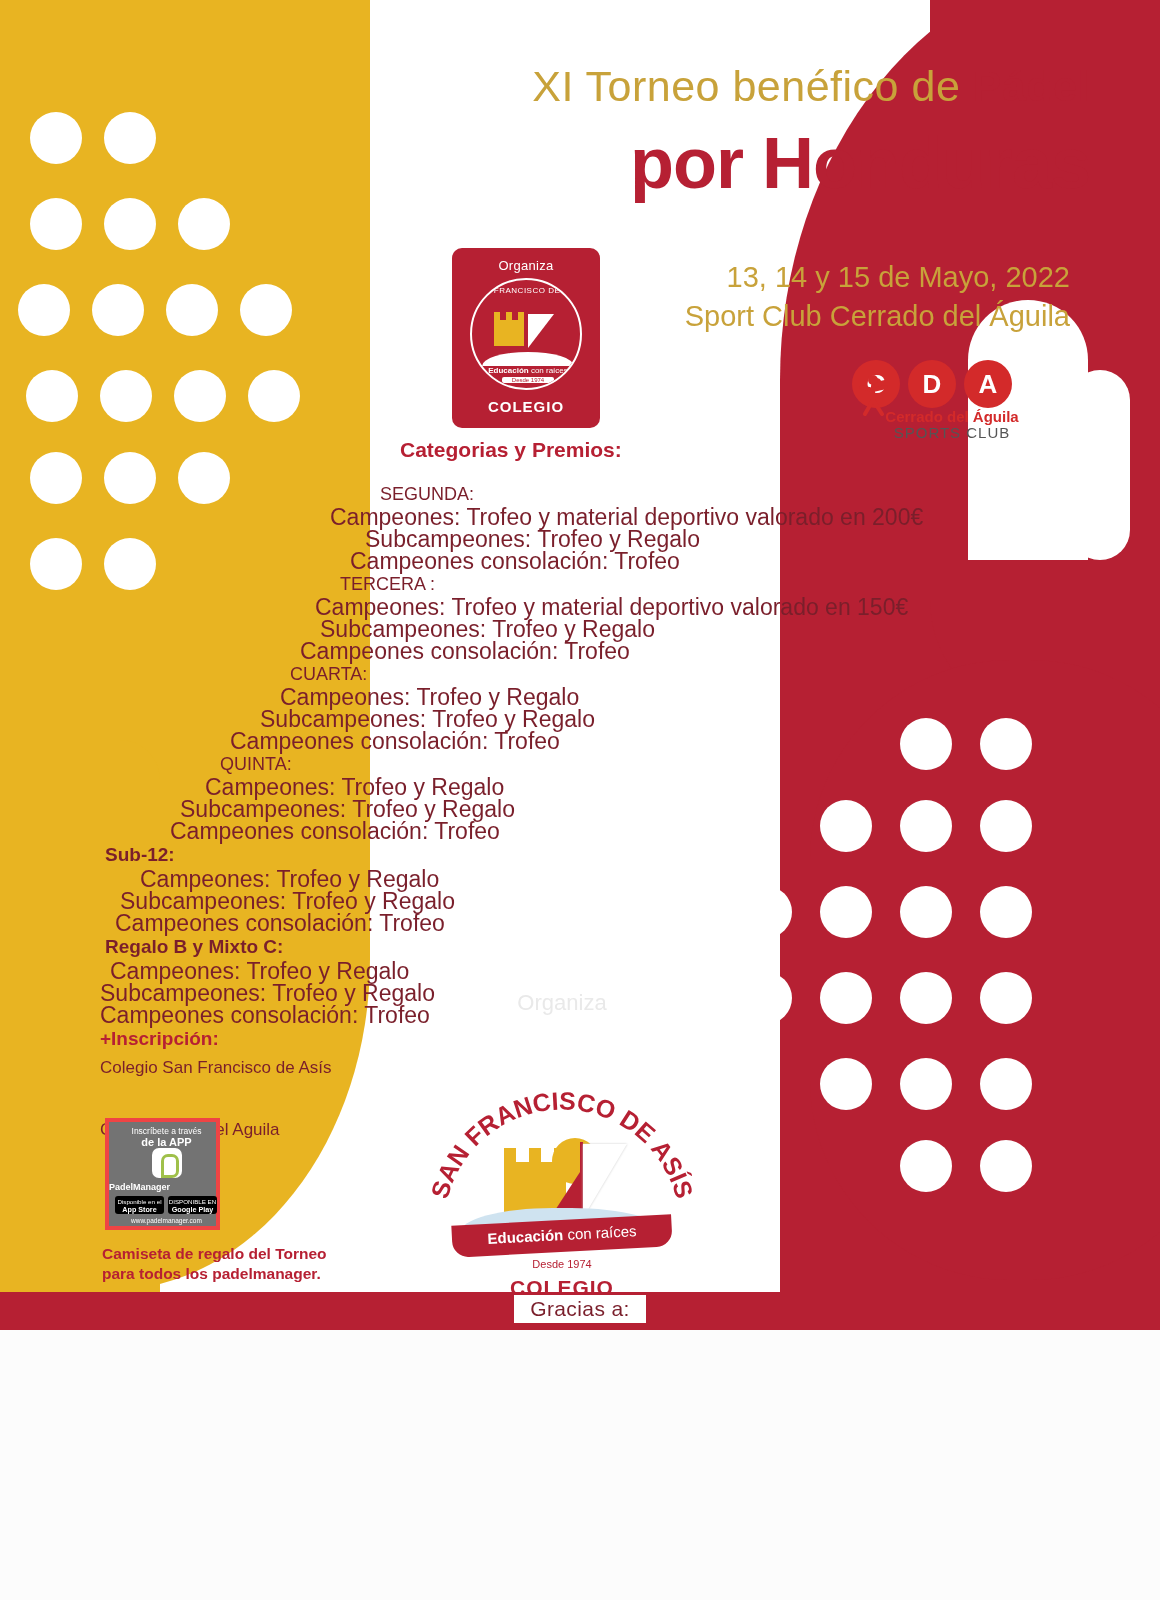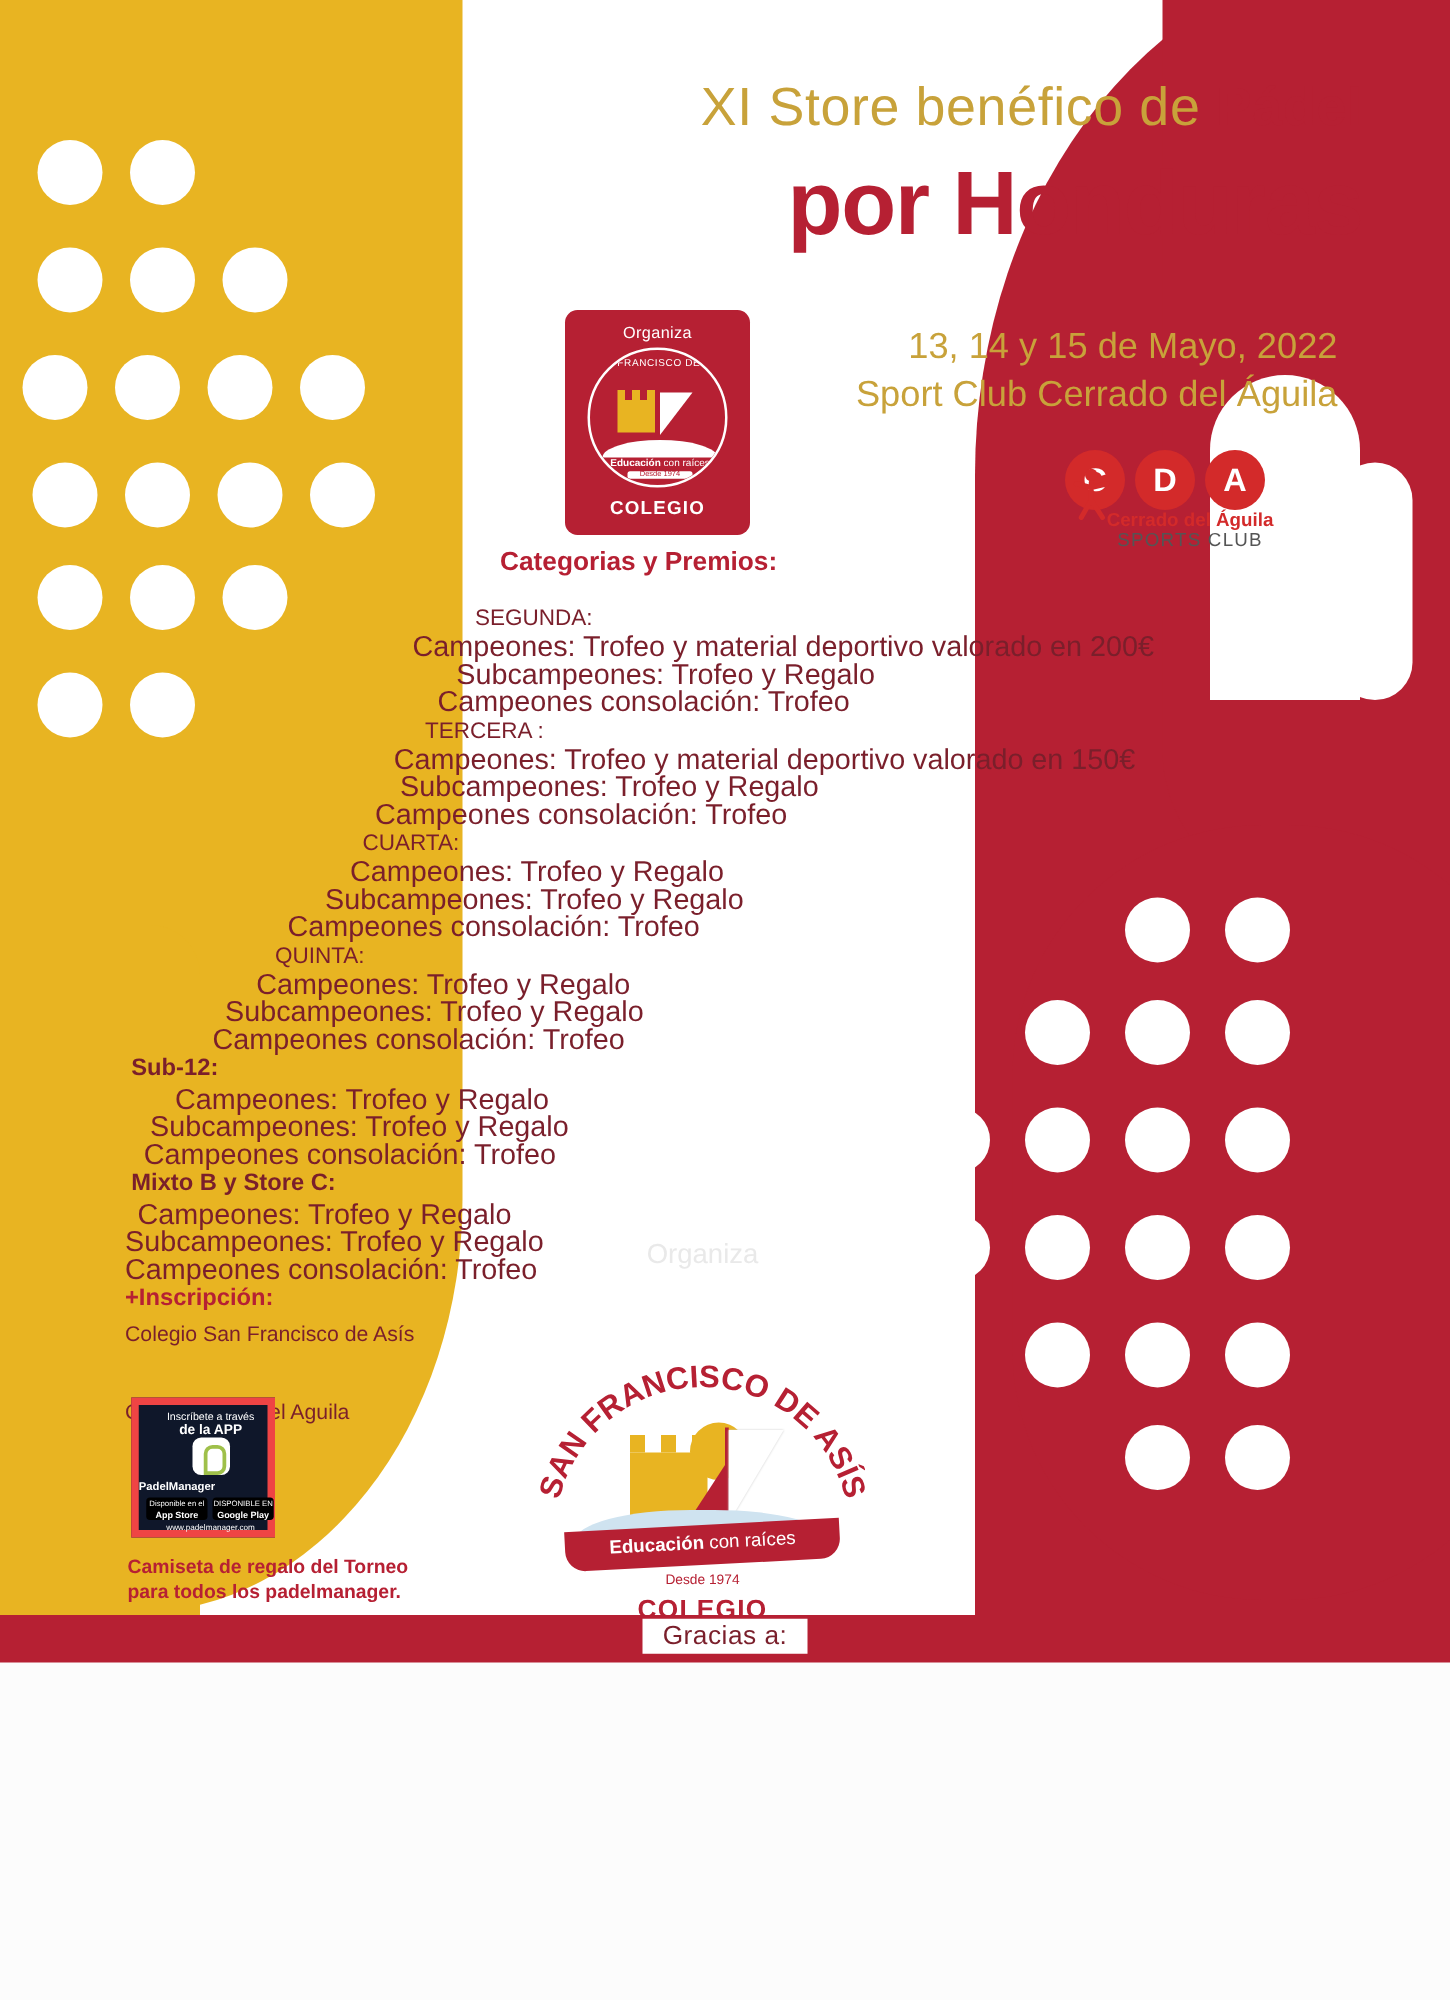--- a/index.html
+++ b/index.html
@@ -208,21 +208,21 @@
   
   .insc-title {
     position:absolute; left:100px; top:1028px;
     font-size:19px; font-weight:bold; color:#b62033;
   }
   .insc-l1 { position:absolute; left:100px; top:1058px; font-size:17px; color:#7a1f2b; }
   .insc-l2 { position:absolute; left:100px; top:1080px; font-size:17px; color:#7a1f2b;margin-top:40px; }
 
   .app-box {
     position:absolute; left:105px; top:1118px; width:115px; height:112px;
-    background:#0f172a; border:6px solid #ef4444;
+    background:#737373; border:4px solid #ef4444;
   }
   .app-box .t1 {
     position:absolute; left:0; top:4px; width:115px; text-align:center;
     font-size:8.5px; color:#ffffff;
   }
   .app-box .t2 {
     position:absolute; left:0; top:14px; width:115px; text-align:center;
     font-size:11px; color:#ffffff;
   }
   .app-box .appicon {
@@ -370,21 +370,21 @@
     <div class="h" style="left:60px;top:282px"></div>
     <div class="h" style="left:140px;top:282px"></div>
     <div class="h" style="left:-20px;top:368px"></div>
     <div class="h" style="left:60px;top:368px"></div>
     <div class="h" style="left:140px;top:368px"></div>
     <div class="h" style="left:60px;top:450px"></div>
     <div class="h" style="left:140px;top:450px"></div>
   </div>
 
   <div class="title-1">
-    <span class="thin">XI Store benéfico de </span><span class="bold">Pádel</span>
+    <span class="thin">XI Torneo benéfico de </span><span class="bold">Pádel</span>
   </div>
   <div class="title-2">por Honduras</div>
 
   <div class="subtitle">
     <div>13, 14 y 15 de Mayo, 2022</div>
     <div>Sport Club Cerrado del Águila</div>
   </div>
 
   <div class="org-badge">
     <div class="org-word">Organiza</div>
@@ -428,21 +428,21 @@
       <div class="ln" style="padding-left: 160px;">Subcampeones: Trofeo y Regalo</div>
       <div class="ln" style="padding-left: 130px;">Campeones consolación: Trofeo</div>
       <div class="ln head" style="padding-left: 120px;">QUINTA:</div>
       <div class="ln" style="padding-left: 105px;">Campeones: Trofeo y Regalo</div>
       <div class="ln" style="padding-left: 80px;">Subcampeones: Trofeo y Regalo</div>
       <div class="ln" style="padding-left: 70px;">Campeones consolación: Trofeo</div>
       <div class="ln b" style="padding-left: 5px;">Sub-12:</div>
       <div class="ln" style="padding-left: 40px;">Campeones: Trofeo y Regalo</div>
       <div class="ln" style="padding-left: 20px;">Subcampeones: Trofeo y Regalo</div>
       <div class="ln" style="padding-left: 15px;">Campeones consolación: Trofeo</div>
-      <div class="ln b" style="padding-left: 5px;">Mixto B y Store C:</div>
+      <div class="ln b" style="padding-left: 5px;">Regalo B y Mixto C:</div>
       <div class="ln" style="padding-left: 10px;">Campeones: Trofeo y Regalo</div>
       <div class="ln" style="padding-left: 0px;">Subcampeones: Trofeo y Regalo</div>
       <div class="ln" style="padding-left: 0px;">Campeones consolación: Trofeo</div>
     </div>
 
   <div class="insc-title">+Inscripción:</div>
   <div class="insc-l1">Colegio San Francisco de Asís</div>
   <div class="insc-l2">Club Cerrado del Aguila</div>
 
   <div class="app-box">

